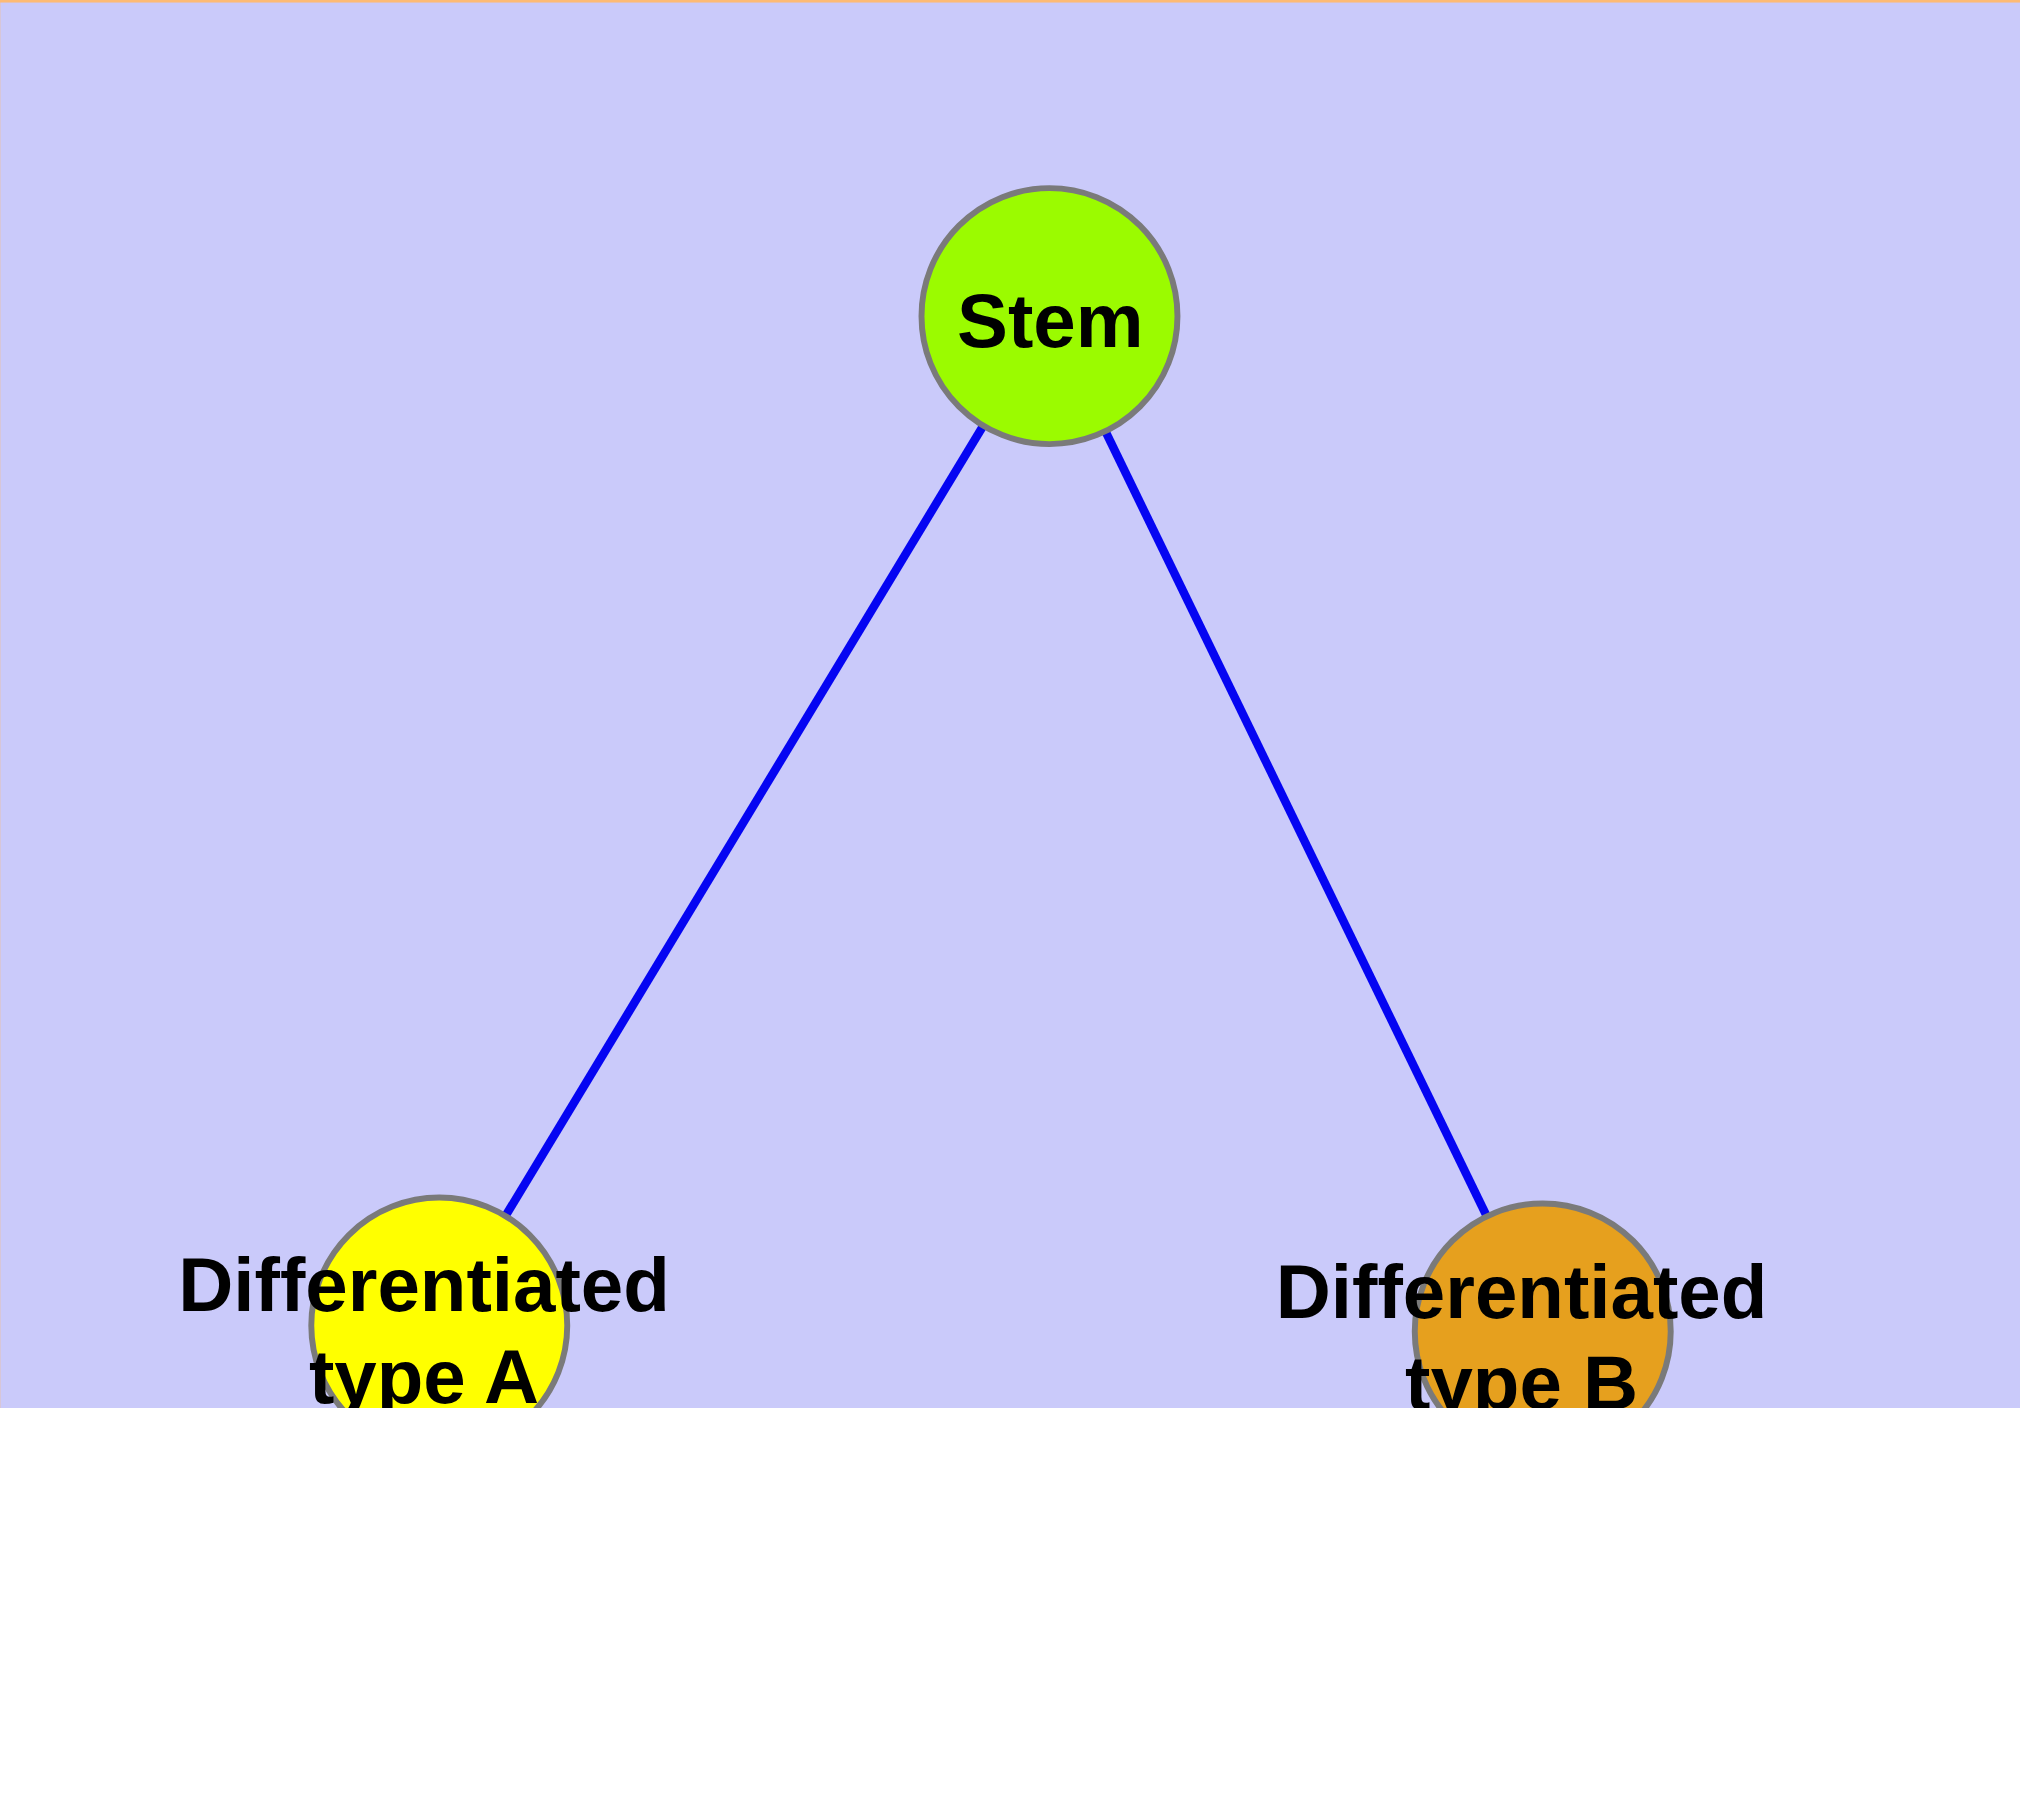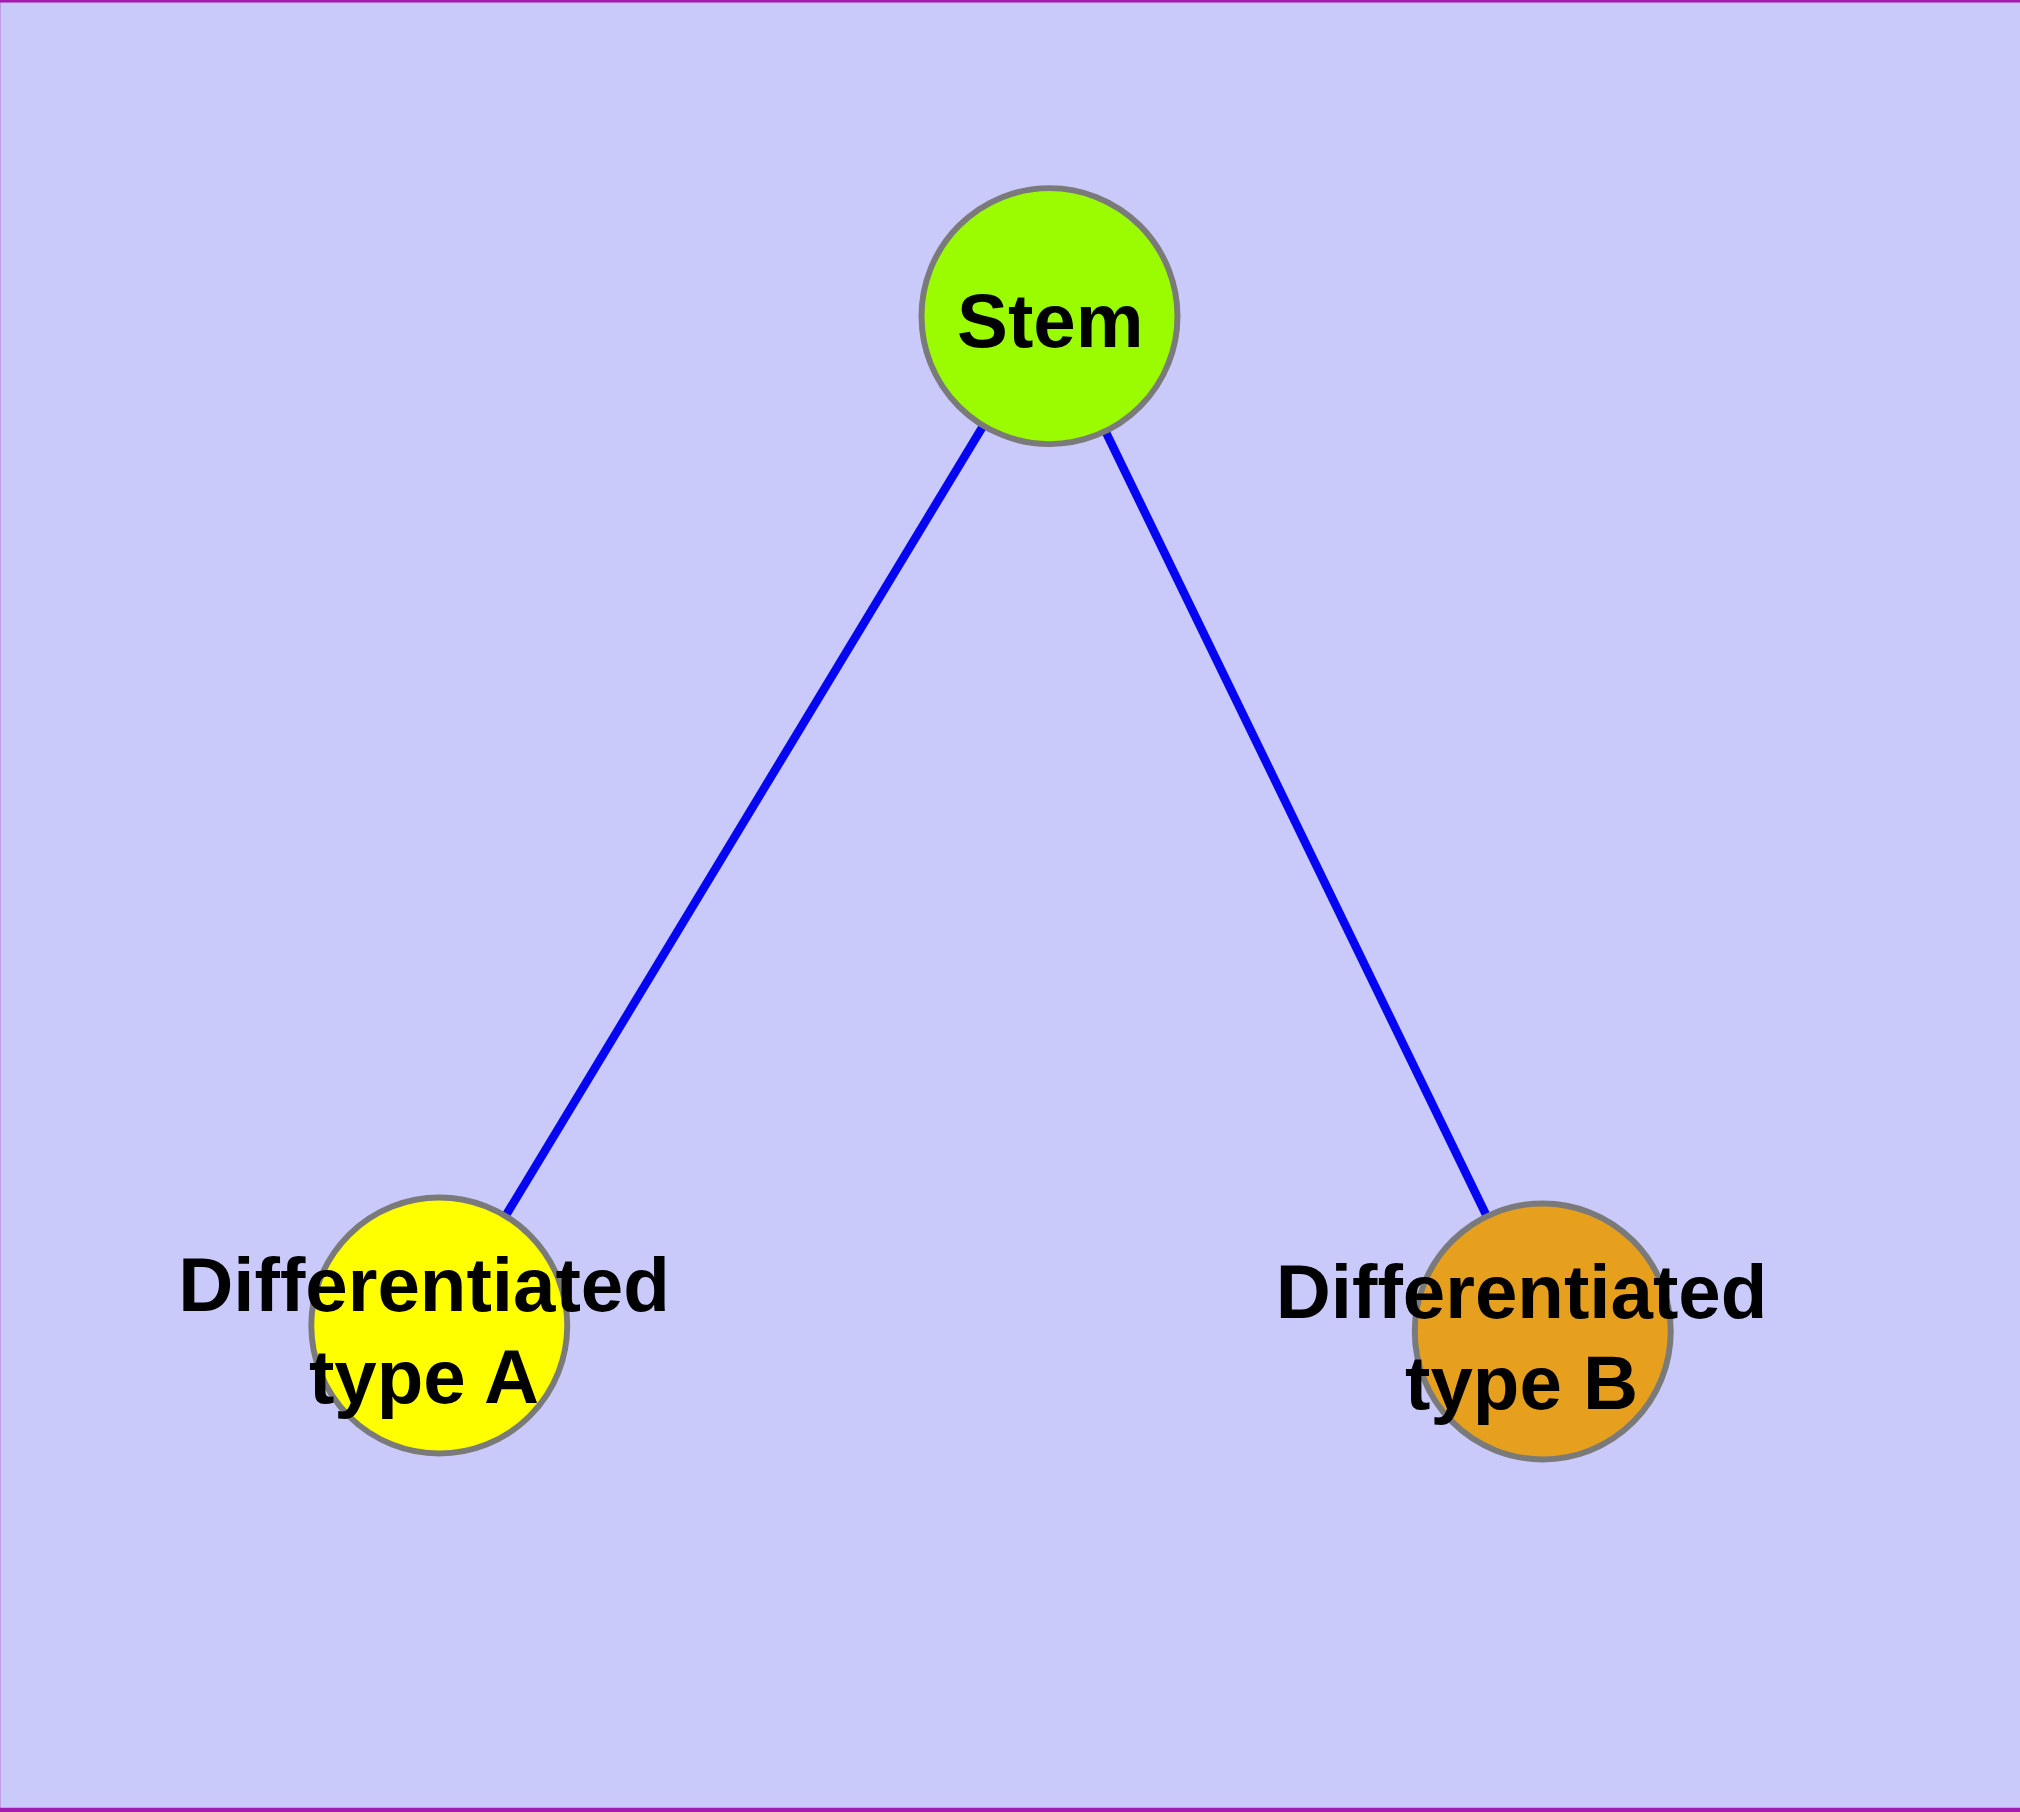--- a/index.html
+++ b/index.html
@@ -4,22 +4,22 @@
 <style>
   html, body {
     margin: 0;
     padding: 0;
     background: #ffffff;
     font-family: "Liberation Sans", sans-serif;
   }
   #stage {
     position: relative;
     width: 2021px;
-    height: 1812px;
-    background: #a21caf;
+    height: 1408px;
+    background: #fdba74;
     overflow: hidden;
   }
   #graph-svg {
     position: absolute;
     left: 0;
     top: 0;
     width: 2021px;
     height: 1812px;
     display: block;
   }

